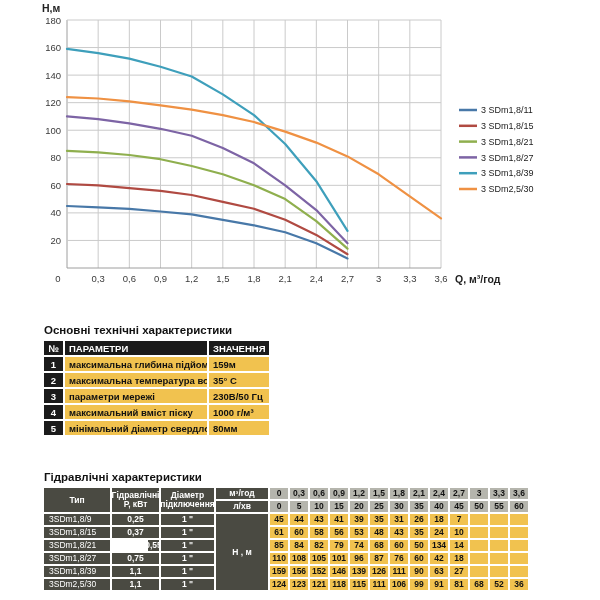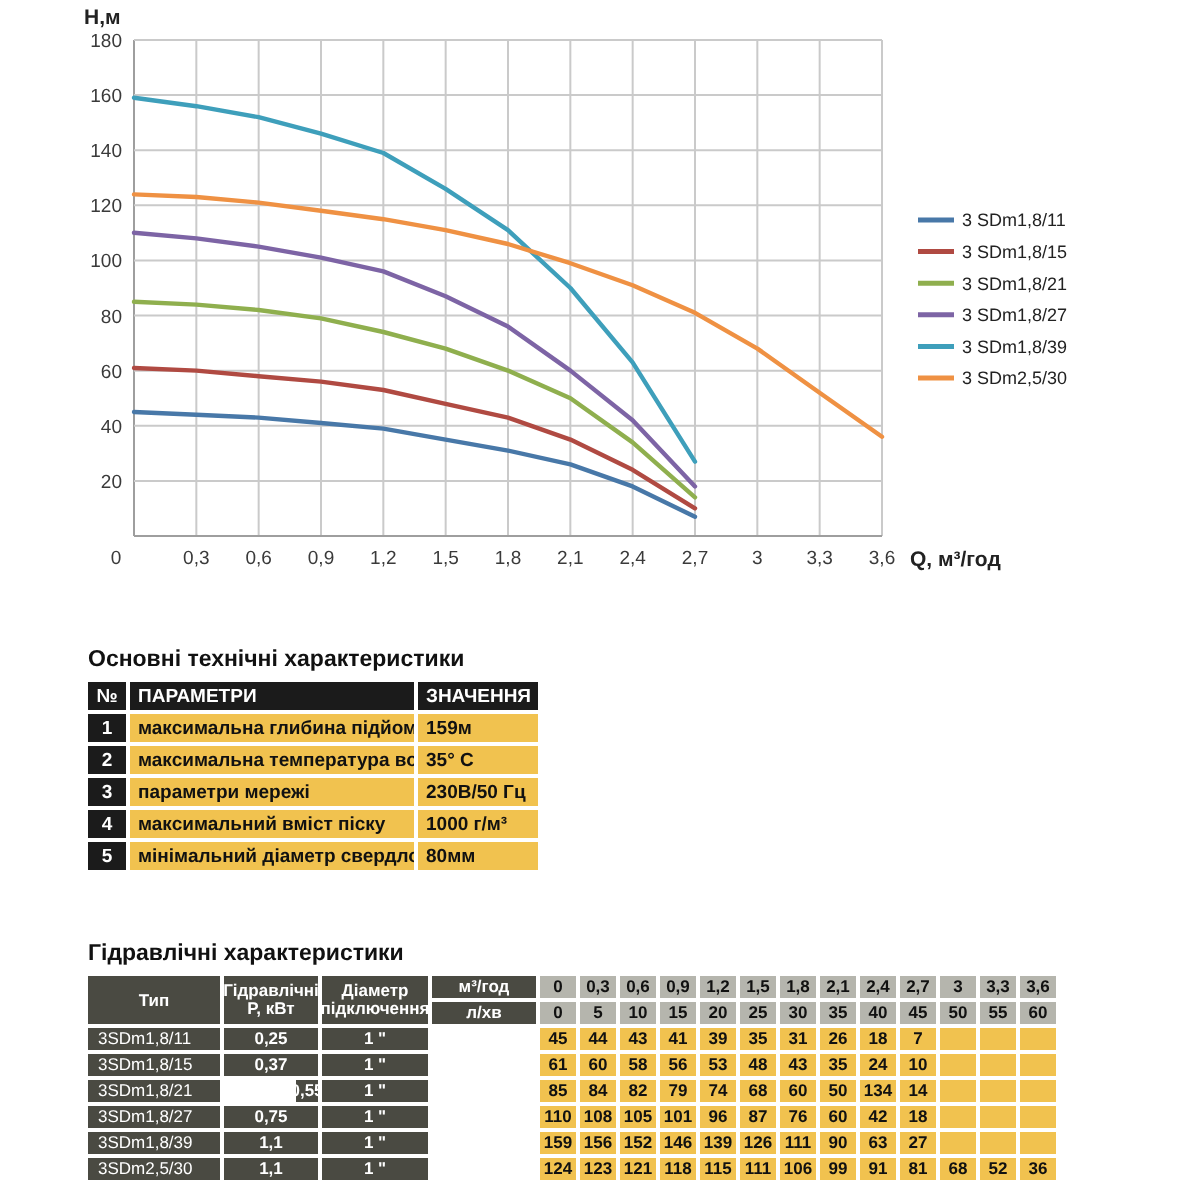--- a/index.html
+++ b/index.html
@@ -184,21 +184,22 @@
       <div class="hcell grey" style="grid-area: 2 / 8;">15</div>
       <div class="hcell grey" style="grid-area: 2 / 9;">20</div>
       <div class="hcell grey" style="grid-area: 2 / 10;">25</div>
       <div class="hcell grey" style="grid-area: 2 / 11;">30</div>
       <div class="hcell grey" style="grid-area: 2 / 12;">35</div>
       <div class="hcell grey" style="grid-area: 2 / 13;">40</div>
       <div class="hcell grey" style="grid-area: 2 / 14;">45</div>
       <div class="hcell grey" style="grid-area: 2 / 15;">50</div>
       <div class="hcell grey" style="grid-area: 2 / 16;">55</div>
       <div class="hcell grey" style="grid-area: 2 / 17;">60</div>
-      <div class="hcell dark typec" style="grid-area: 3 / 1;">3SDm1,8/11</div>
+      <div class="hcell dark" style="grid-area: 3 / 4 / 9;">Н , м</div>
+      <div class="hcell dark typec" style="grid-area: 3 / 1;">3SDm1,8/9</div>
       <div class="hcell dark" style="grid-area: 3 / 2;">0,25</div>
       <div class="hcell dark" style="grid-area: 3 / 3;">1 "</div>
       <div class="hcell yellow" style="grid-area: 3 / 5;">45</div>
       <div class="hcell yellow" style="grid-area: 3 / 6;">44</div>
       <div class="hcell yellow" style="grid-area: 3 / 7;">43</div>
       <div class="hcell yellow" style="grid-area: 3 / 8;">41</div>
       <div class="hcell yellow" style="grid-area: 3 / 9;">39</div>
       <div class="hcell yellow" style="grid-area: 3 / 10;">35</div>
       <div class="hcell yellow" style="grid-area: 3 / 11;">31</div>
       <div class="hcell yellow" style="grid-area: 3 / 12;">26</div>

